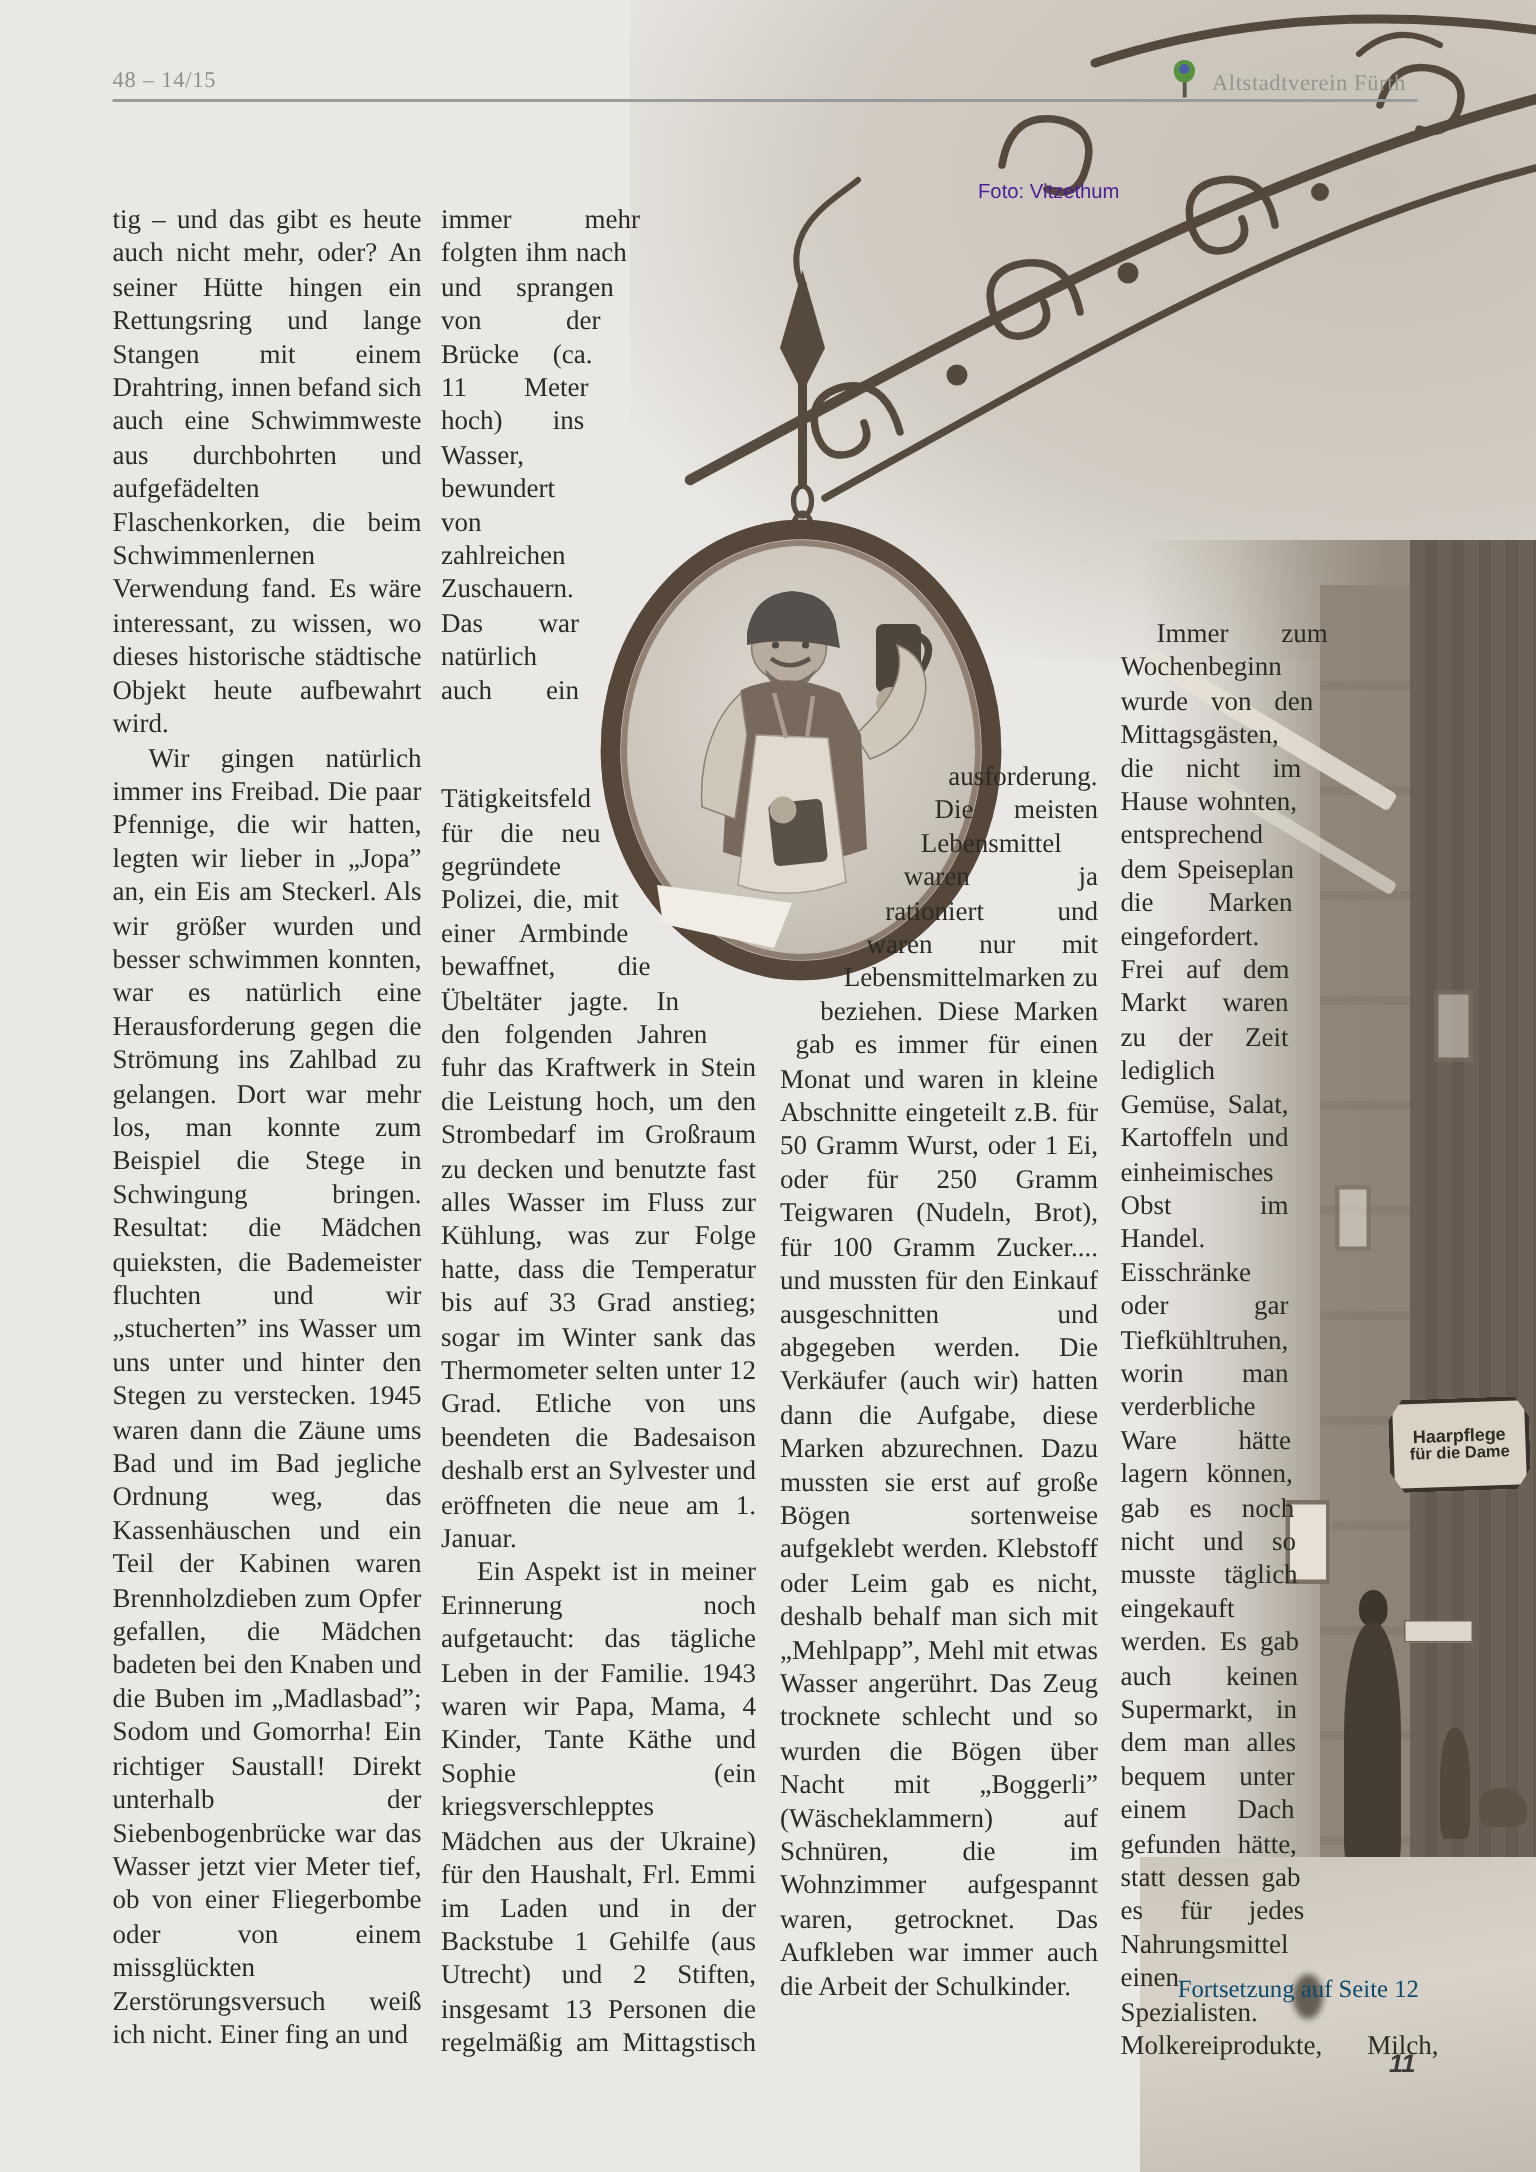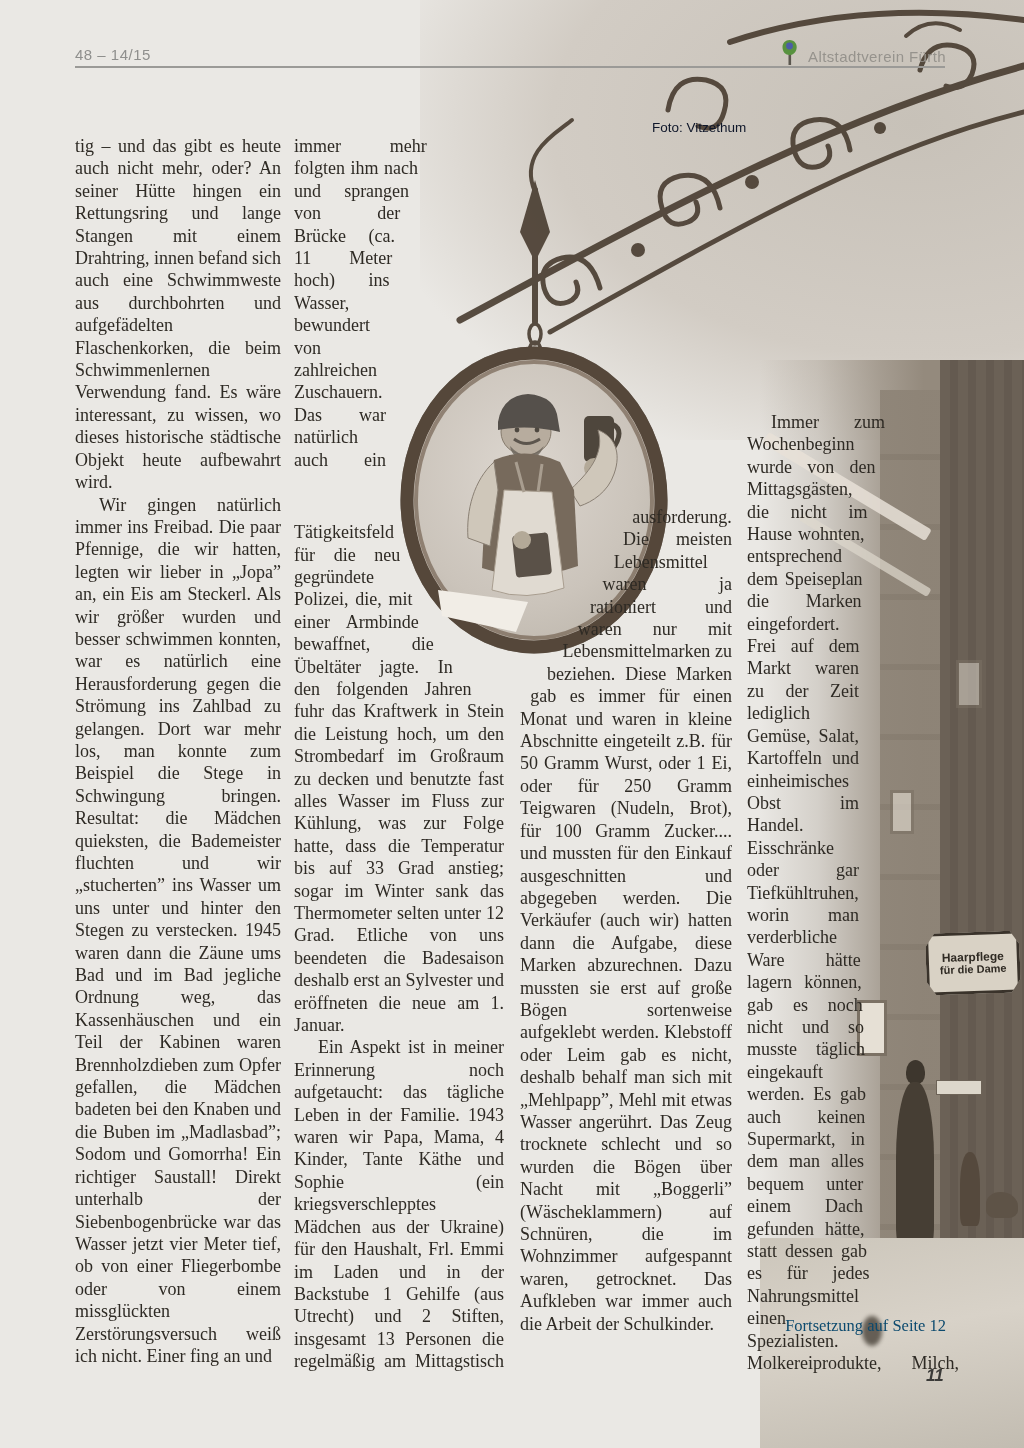--- a/index.html
+++ b/index.html
@@ -1,23 +1,23 @@
 <!DOCTYPE html>
 <html lang="de"><head>
 <meta charset="utf-8">
 <style>
   html,body{margin:0;padding:0;}
   .page{position:relative;width:1024px;height:1448px;background:#eae8e4;overflow:hidden;
         font-family:"Liberation Serif","DejaVu Serif",serif;color:#2e2a24;}
   
-  .hdr-issue{position:absolute;left:75px;top:46px;font-family:Liberation Sans, sans-serif;
+  .hdr-issue{position:absolute;left:75px;top:46px;font-family:Liberation Serif, serif;
              font-size:15px;color:#8f8f8d;letter-spacing:.5px;}
   .hdr-rule{position:absolute;left:75px;top:66px;width:870px;height:2px;background:#9b9a97;}
   .hdr-logo{position:absolute;left:779px;top:38px;width:21px;height:30px;}
-  .hdr-masthead{position:absolute;left:808px;top:48px;font-family:Liberation Sans, sans-serif;
+  .hdr-masthead{position:absolute;left:808px;top:48px;font-family:Liberation Serif, serif;
              font-size:15px;color:#96938d;letter-spacing:.4px;}
   
   .photo-sky{position:absolute;left:420px;top:0;width:604px;height:440px;
      background:radial-gradient(ellipse at 82% 28%, #c7c1b8 0%, #d2ccc4 52%, rgba(234,232,228,0) 80%);}
   .photo-strip{position:absolute;left:760px;top:360px;width:264px;height:1088px;
      background:linear-gradient(to right, rgba(154,144,131,0) 0%, rgba(154,144,131,.28) 22%,
                 rgba(150,140,127,.75) 45%, #948a7d 62%);}
   .bldg-mid{position:absolute;left:120px;top:30px;width:60px;height:1000px;
      background:repeating-linear-gradient(to bottom,#8d8376 0 64px,#857b6e 64px 70px);opacity:.9;}
   .bldg-dark{position:absolute;left:180px;top:0;width:84px;height:1060px;
@@ -63,21 +63,21 @@
   .col p{margin:0;}
   .col p.indent{text-indent:24px;}
   .cut2{float:right;width:118px;height:430px;margin-top:128px;
      shape-outside:polygon(100% 0,40% 4%,14% 18%,0 42%,8% 66%,34% 86%,78% 97%,100% 100%);shape-margin:6px;}
   .cut3{float:left;width:152px;height:302px;
      shape-outside:polygon(0 0,100% 0,90% 14%,74% 34%,56% 56%,34% 76%,12% 92%,0 100%);shape-margin:6px;}
   .cut4{float:right;width:100px;height:475px;margin-top:425px;
      shape-outside:polygon(100% 0,30% 3%,12% 14%,4% 34%,6% 56%,14% 74%,10% 88%,22% 100%,100% 100%);shape-margin:6px;}
   
   .credit{position:absolute;left:652px;top:120px;font-family:"Liberation Sans",sans-serif;
-     font-size:13.5px;color:#0f172a;}
+     font-size:13.5px;color:#4c1d95;}
   .continuation{position:absolute;left:700px;top:1316px;width:246px;text-align:right;
      font-size:16.5px;color:#0c4a6e;}
   .pageno{position:absolute;left:926px;top:1366px;font-family:"Liberation Sans",sans-serif;
      font-weight:bold;font-size:17px;color:#3a3a38;font-style:italic;}
 </style>
 </head>
 <body>
 
 <div class="page">
 

